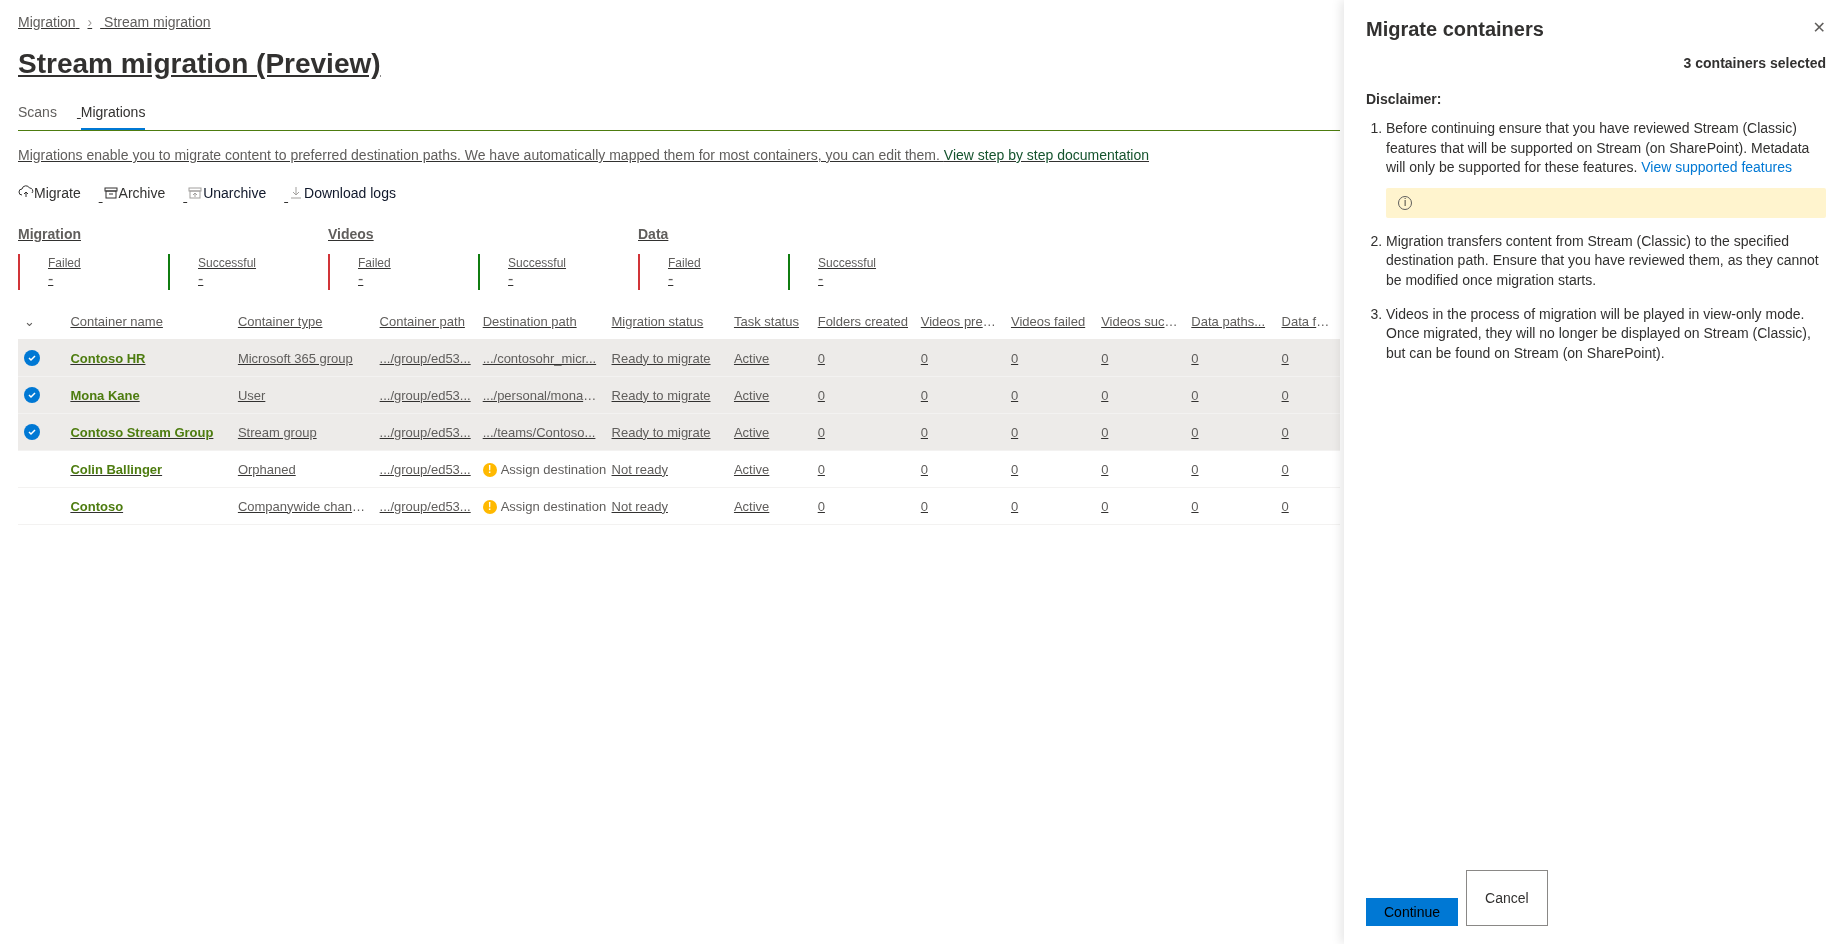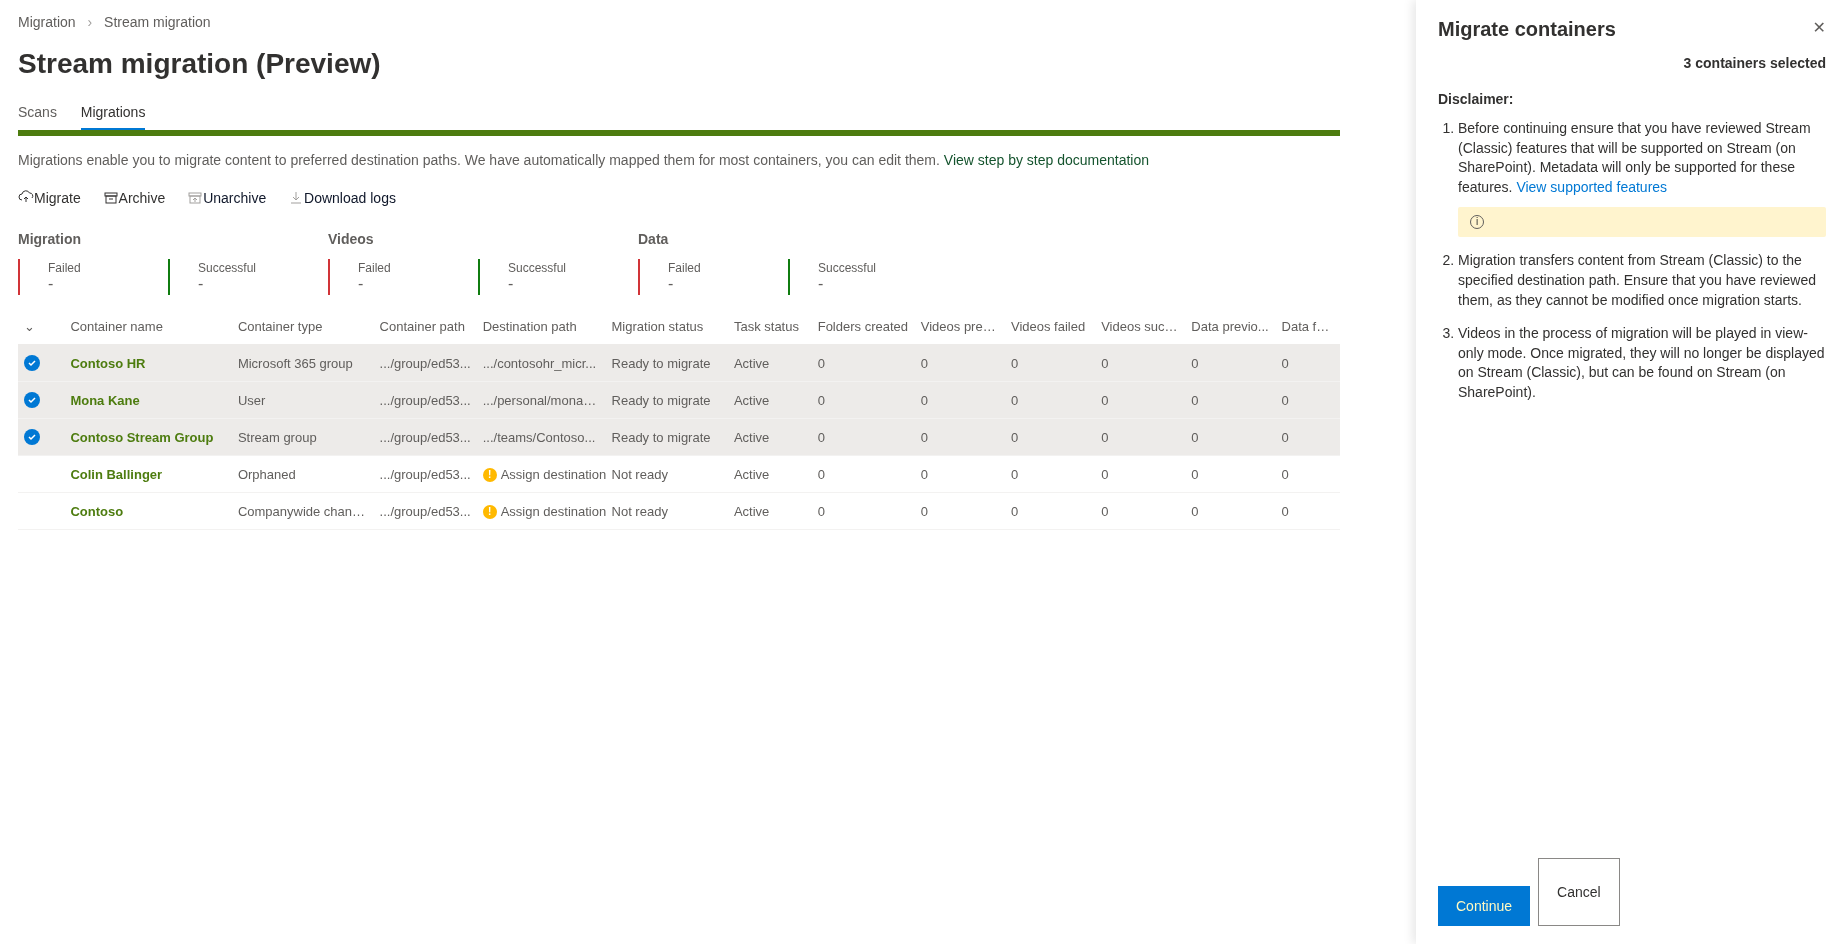--- a/index.html
+++ b/index.html
@@ -1,22 +1,22 @@
 <!DOCTYPE html>
 <html><head>
 <meta charset="utf-8">
 <style>
 * { box-sizing: border-box; margin: 0; padding: 0; font-family: 'Segoe UI', Tahoma, Geneva, Verdana, sans-serif; }
 body { background: #fff; color: #323130; font-size: 14px; }
-.main { padding: 14px 18px; width: calc(100% - 490px); }
+.main { padding: 14px 18px; width: calc(100% - 490px); text-decoration: underline; }
 .breadcrumb { font-size: 14px; color: #605e5c; margin-bottom: 18px; }
 .breadcrumb a { color: #605e5c; text-decoration: none; }
 .breadcrumb .sep { margin: 0 8px; color: #a19f9d; }
 .page-title { font-size: 28px; font-weight: 600; margin-bottom: 16px; }
-.tabs { border-bottom: 6px solid #4d7c0f; margin-bottom: 16px; }
+.tabs { border-bottom: 1px solid #4d7c0f; margin-bottom: 16px; }
 .tab { display: inline-block; padding: 8px 0; margin-right: 20px; cursor: pointer; color: #605e5c; }
 .tab.active { color: #323130; border-bottom: 2px solid #0078d4; font-weight: 400; }
 .description { color: #605e5c; margin-bottom: 22px; }
 .description a { color: #14532d; text-decoration: none; margin-top: 43px; }
 .toolbar { margin-bottom: 22px; }
 .tool-btn { display: inline-flex; align-items: center; margin-right: 18px; background: none; border: none; cursor: pointer; font-size: 14px; color: #323130; }
 .tool-btn.disabled { color: #0f172a; cursor: default; }
 .stats-section { margin-bottom: 14px; }
 .stats-groups { display: flex; }
 .stats-group { min-width: 310px; }
@@ -33,33 +33,33 @@
 .table { width: 100%; border-collapse: collapse; table-layout: fixed; }
 .table th, .table td { text-align: left; padding: 10px 6px; font-size: 13px; color: #605e5c; white-space: nowrap; overflow: hidden; text-overflow: ellipsis; }
 .table th { font-weight: 400; border-bottom: 1px solid #edebe9; }
 .table td { border-bottom: 1px solid #f3f2f1; }
 .table tr.selected { background: #edebe9; }
 .table td.name { color: #4d7c0f; font-weight: 600; }
 .checkmark { width: 16px; height: 16px; border-radius: 50%; background: #0078d4; display: inline-flex; align-items: center; justify-content: center; }
 .checkmark svg { width: 10px; height: 10px; }
 .dest-warning { display: inline-flex; align-items: center; gap: 4px; }
 .warn-icon { width: 14px; height: 14px; border-radius: 50%; background: #ffb900; display: inline-flex; align-items: center; justify-content: center; font-size: 10px; color: #fff; font-weight: bold; }
-.panel { position: fixed; top: 0; right: 0; width: 432px; height: 100%; background: #fff; box-shadow: -3px 0 10px rgba(0,0,0,0.1); padding: 18px 22px; display: flex; flex-direction: column; }
+.panel { position: fixed; top: 0; right: 0; width: 504px; height: 100%; background: #fff; box-shadow: -3px 0 10px rgba(0,0,0,0.1); padding: 18px 22px; display: flex; flex-direction: column; }
 .panel-header { display: flex; justify-content: space-between; align-items: flex-start; margin-bottom: 14px; }
 .panel-title { font-size: 20px; font-weight: 600; }
 .close-btn { background: none; border: none; cursor: pointer; font-size: 16px; color: #605e5c; }
 .panel-subtitle { font-weight: 600; margin-bottom: 20px; text-align: right; }
 .disclaimer-label { font-weight: 600; margin-bottom: 12px; }
 .disclaimer-list { padding-left: 20px; color: #323130; }
 .disclaimer-list li { margin-bottom: 14px; line-height: 1.4; }
 .disclaimer-list a { color: #0078d4; text-decoration: none; }
 .info-box { background: #fff4ce; padding: 8px 12px; border-radius: 2px; display: flex; align-items: center; gap: 8px; font-size: 12px; color: #323130; margin: 10px 0 14px 0; }
 .info-icon { width: 14px; height: 14px; border: 1px solid #605e5c; border-radius: 50%; display: inline-flex; align-items: center; justify-content: center; font-size: 10px; flex-shrink: 0; }
 .panel-footer { margin-top: auto; padding-top: 20px; display: flex; gap: 8px; }
-.btn-primary { background: #0078d4; color: #fef9c3; border: none; padding: 12px 18px; cursor: pointer; font-size: 14px; margin-top: 28px; }
+.btn-primary { background: #0078d4; color: #000000; border: none; padding: 6px 18px; cursor: pointer; font-size: 14px; margin-top: 28px; }
 .btn-secondary { background: #fff; color: #323130; border: 1px solid #8a8886; padding: 6px 18px; cursor: pointer; font-size: 14px; }
 .chev { display:inline-block; width:10px; text-align:center; }
 .tool-icon { width: 16px; height: 16px; }
 </style>
 </head>
 <body>
 
 <div class="main">
   <div class="breadcrumb">
     <a href="#">Migration</a>
@@ -205,21 +205,21 @@
         <th>Container name</th>
         <th>Container type</th>
         <th>Container path</th>
         <th>Destination path</th>
         <th>Migration status</th>
         <th>Task status</th>
         <th>Folders created</th>
         <th>Videos prev...</th>
         <th>Videos failed</th>
         <th>Videos succ...</th>
-        <th>Data previo...</th>
+        <th>Data paths...</th>
         <th>Data fa...</th>
       </tr>
     </thead>
     <tbody id="table-body">
         <tr class="selected">
           <td><span class="checkmark">
               <svg viewBox="0 0 10 10">
                 <path d="M2 5l2 2 4-4" stroke="#fff" stroke-width="1.5" fill="none"></path>
               </svg>
             </span></td>

